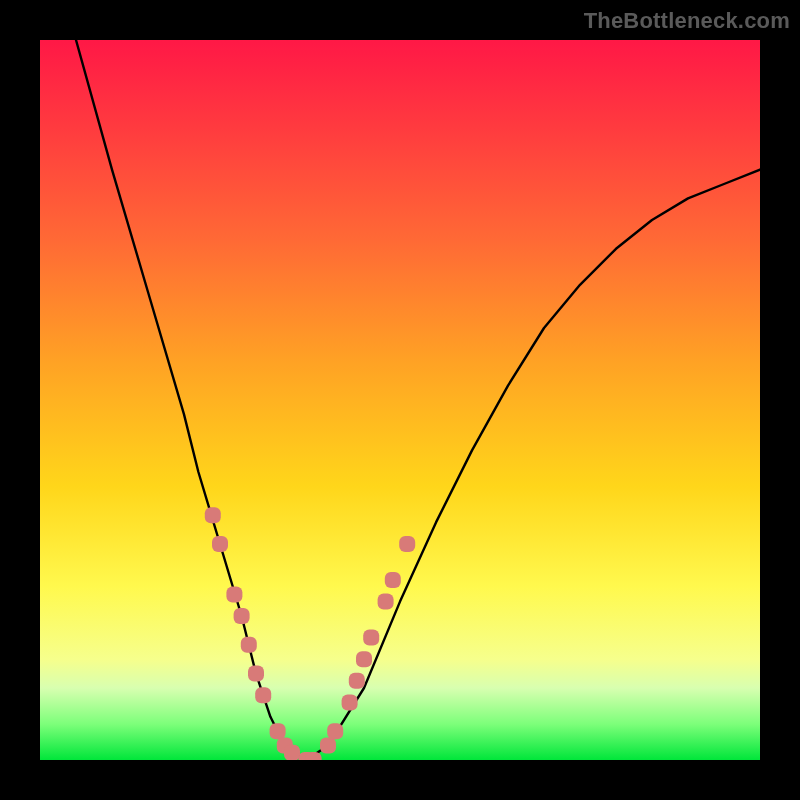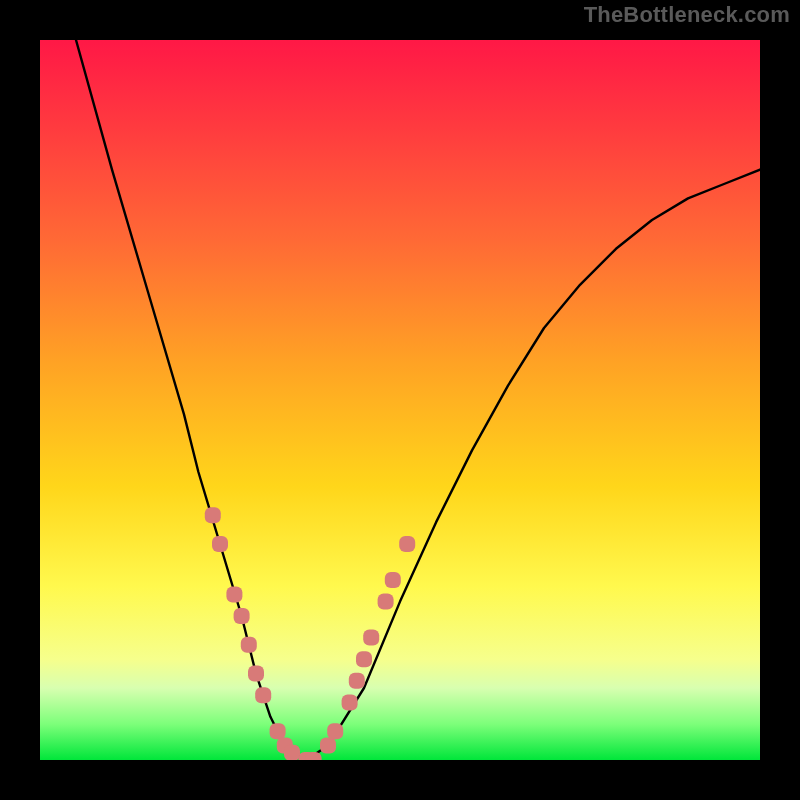--- a/index.html
+++ b/index.html
@@ -38,21 +38,21 @@
       #ffd61a 62%,
       #fff94e 76%,
       #f6ff8c 86%,
       #d8ffb0 90%,
       #7dff7a 95%,
       #00e63a 100%
     );
   }
   .watermark {
     position: absolute;
-    top: 2px;
+    top: 8px;
     right: 10px;
     font-family: Arial, Helvetica, sans-serif;
     font-size: 22px;
     font-weight: 600;
     color: #5a5a5a;
     letter-spacing: 0.2px;
   }
   svg.curve {
     position: absolute;
     top: 0; left: 0;

